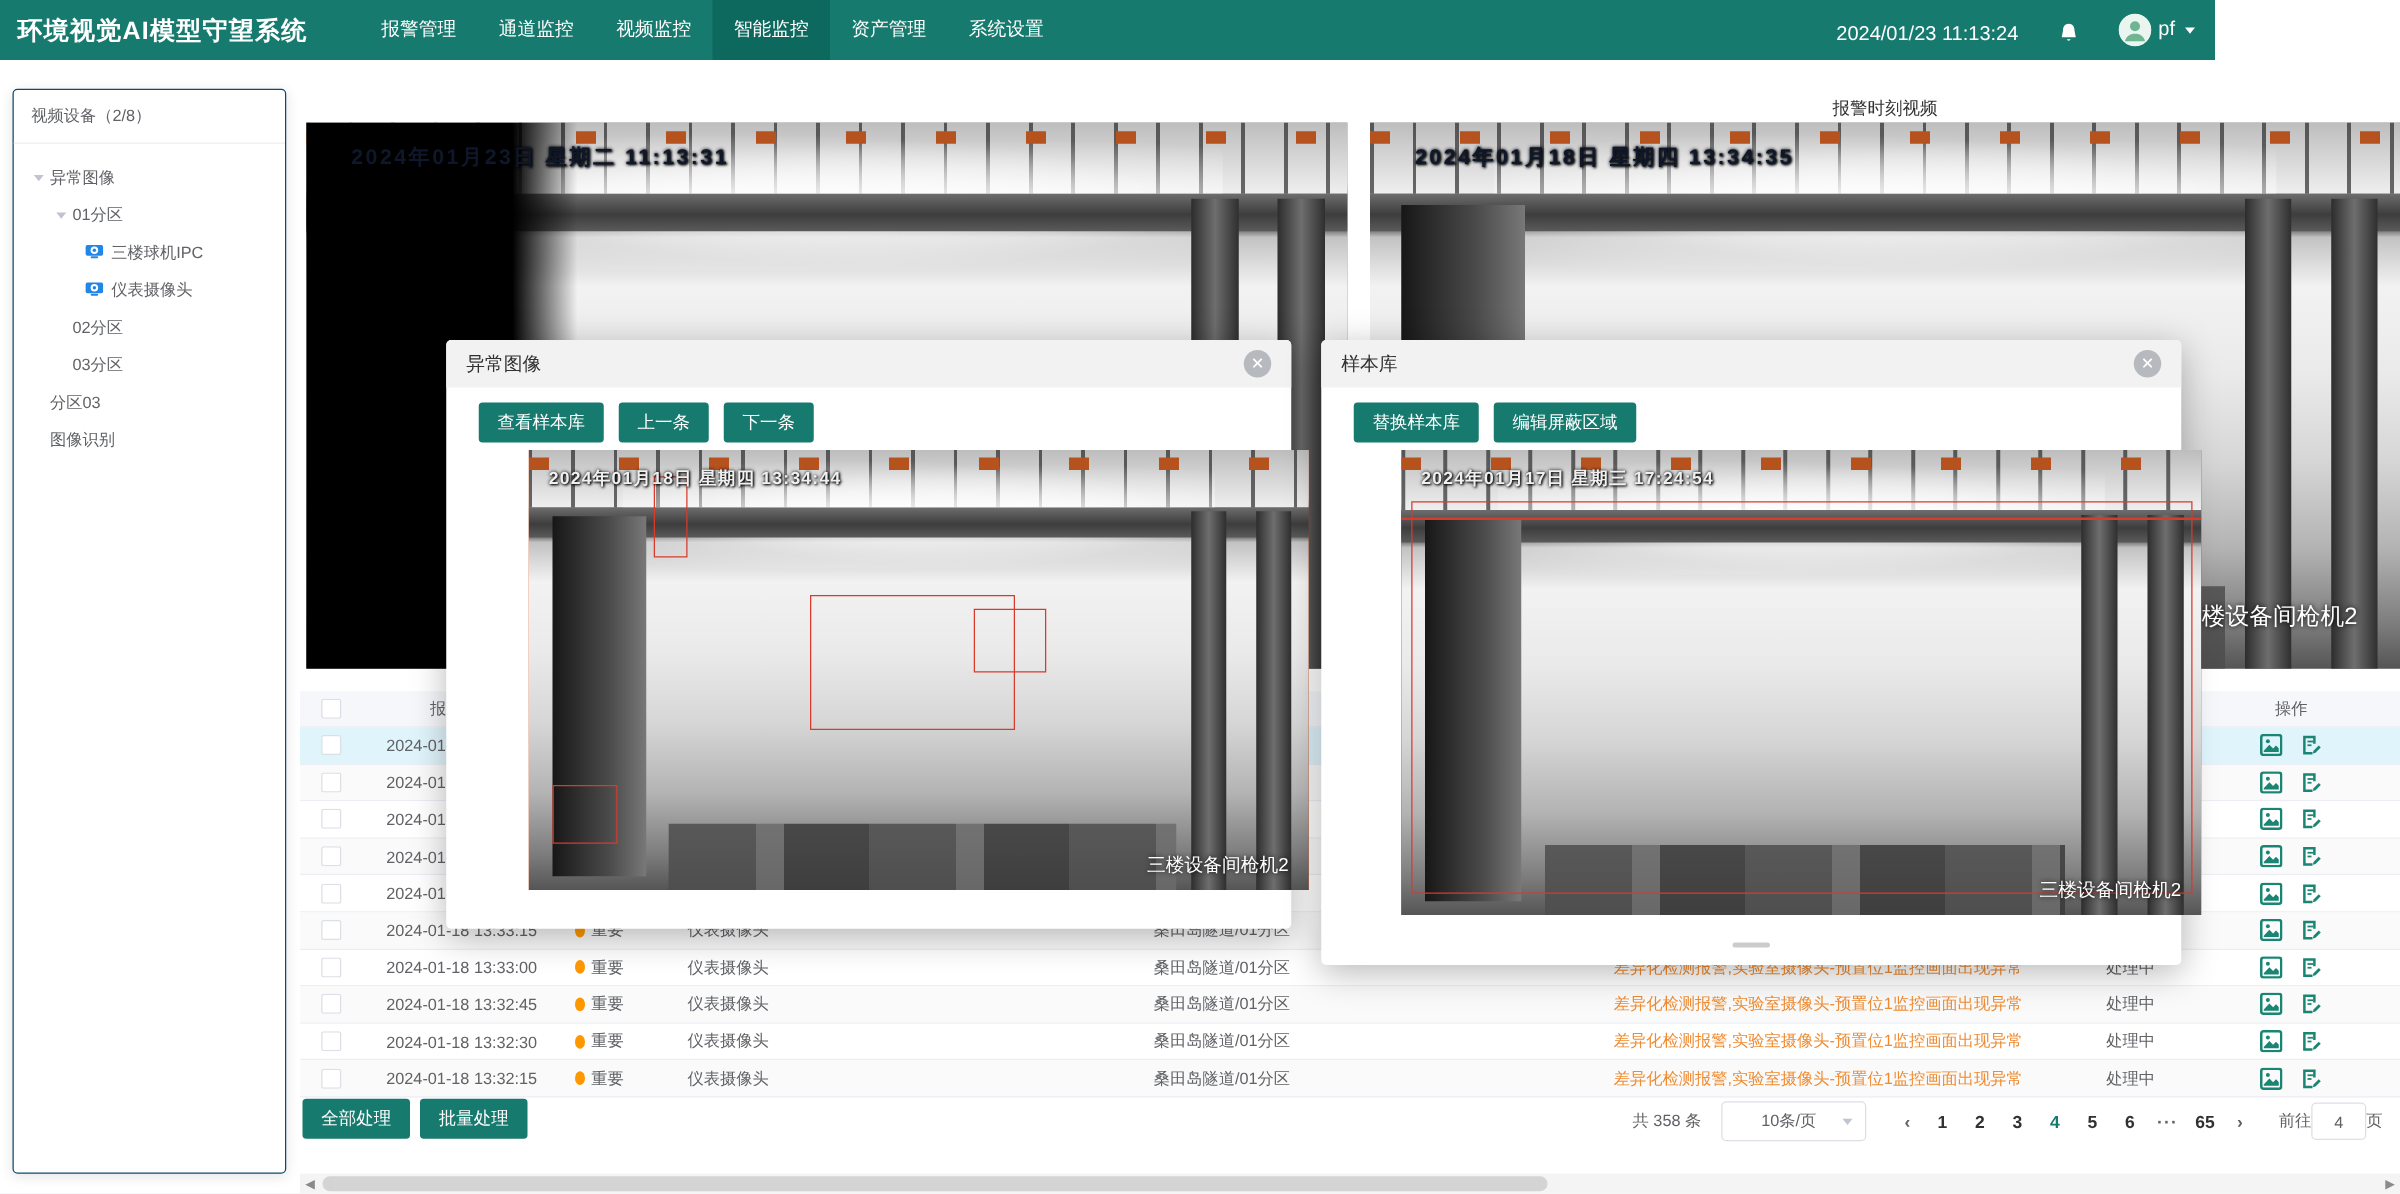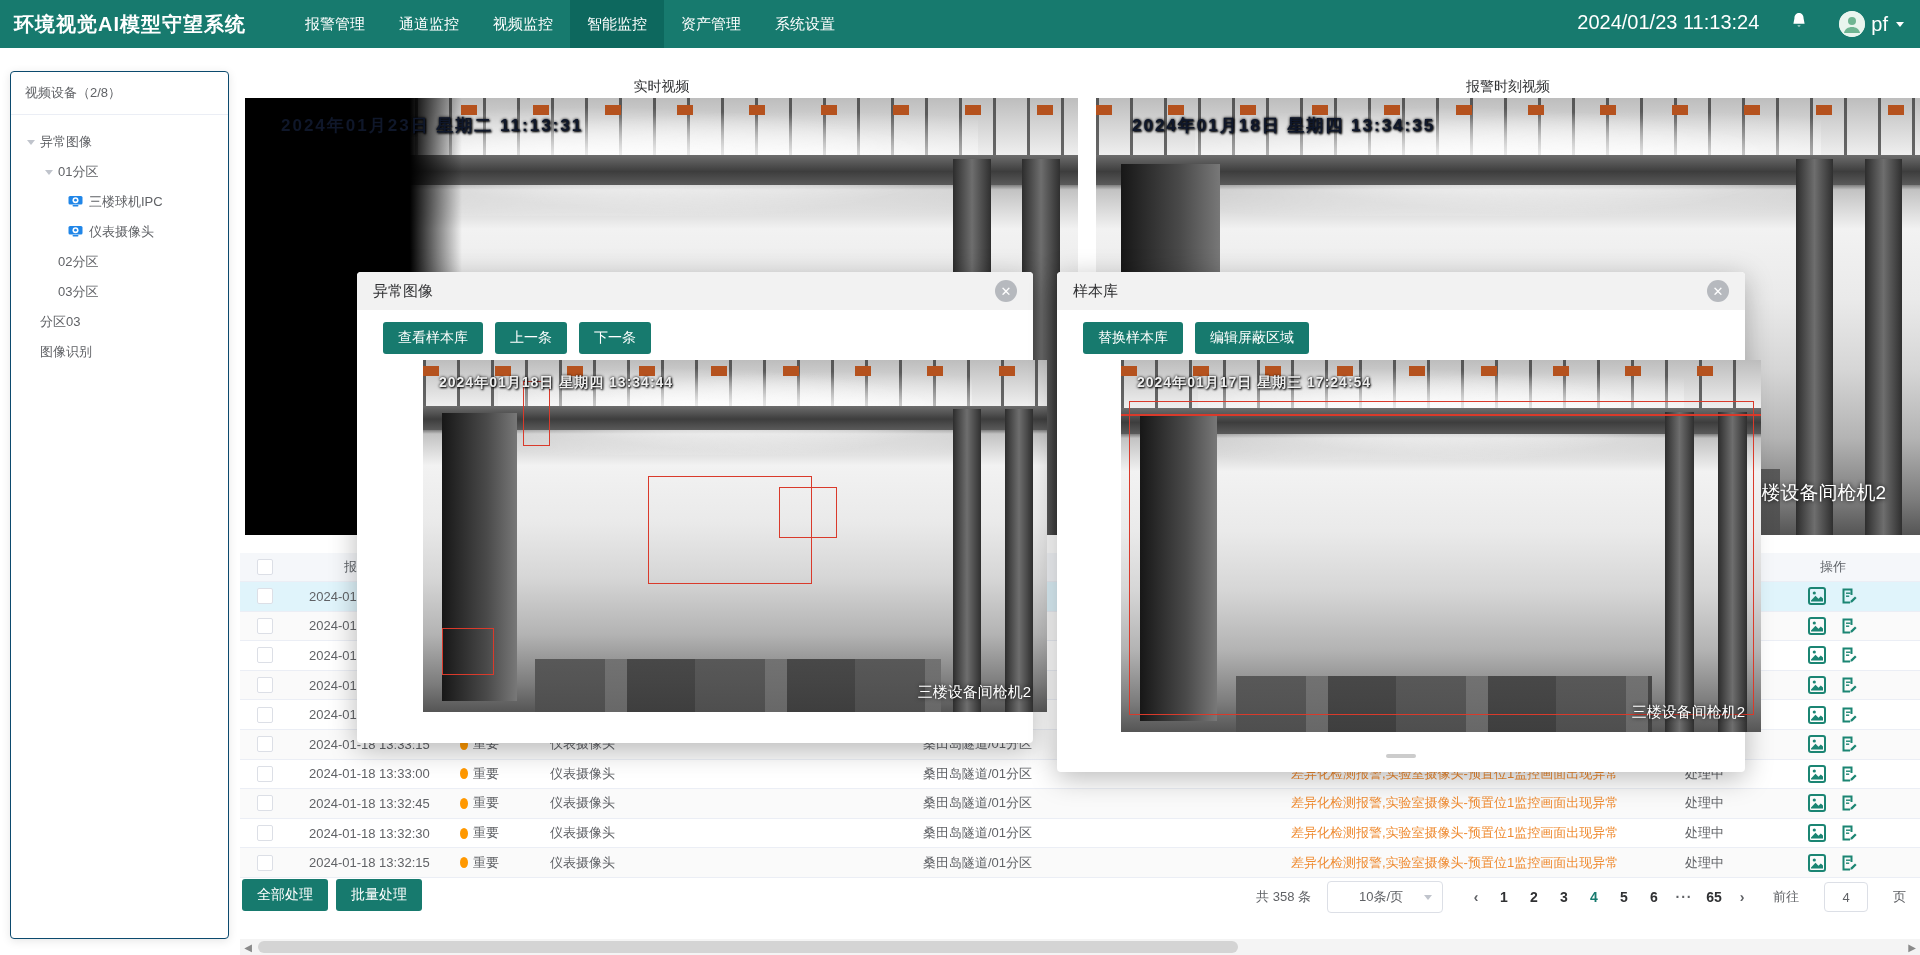--- a/index.html
+++ b/index.html
@@ -1,26 +1,26 @@
 <!DOCTYPE html>
 <html><head>
 <meta charset="utf-8">
 <style>
   html,body{margin:0;padding:0;background:#e9ebee;}
   #app{position:relative;width:1920px;height:955px;background:#fff;overflow:hidden;
        font-family:"Liberation Sans","DejaVu Sans",sans-serif;}
 
   
-  .navbar{position:absolute;left:0;top:0;width:1920px;height:48px;background:#177a6e;
+  .navbar{position:absolute;left:0;top:0;width:1772px;height:48px;background:#177a6e;
           display:flex;align-items:center;color:#fff;z-index:30;}
   .brand{font-size:20px;font-weight:bold;padding:0 42px 0 14px;letter-spacing:1px;white-space:nowrap;}
   .nav-menu{display:flex;height:48px;}
   .nav-item{padding:0 17px;line-height:48px;font-size:15px;cursor:pointer;white-space:nowrap;}
   .nav-item.active{background:#0d685e;}
-  .nav-right{margin-left:auto;display:flex;align-items:flex-start;gap:30px;padding-right:16px;font-size:20px;}
+  .nav-right{margin-left:auto;display:flex;align-items:flex-end;gap:30px;padding-right:16px;font-size:16px;}
   .bell{width:20px;height:20px;}
   .user-chip{display:flex;align-items:center;gap:6px;cursor:pointer;}
   .avatar{width:26px;height:26px;border-radius:50%;background:#e9f5ee;display:flex;align-items:center;justify-content:center;overflow:hidden;}
   .user-caret{width:0;height:0;border-left:4px solid transparent;border-right:4px solid transparent;border-top:5px solid #fff;margin-left:2px;}
 
   
   .sidebar{position:absolute;left:10px;top:71px;width:217px;height:866px;background:#fff;
            border:1px solid #0c4a6e;border-radius:4px;box-shadow:0 2px 10px rgba(0,0,0,.10);z-index:5;}
   .sidebar-header{height:42px;line-height:42px;padding:0 14px;font-size:13px;color:#606266;border-bottom:1px solid #ebeef5;}
   .tree{padding:12px 0;}
@@ -112,21 +112,21 @@
   .pager-total{margin-right:16px;font-size:13px;}
   .select-box{width:116px;height:32px;border:1px solid #dcdfe6;border-radius:4px;display:flex;align-items:center;
               padding:0 10px;box-sizing:border-box;color:#606266;cursor:pointer;background:#fff;margin-right:20px;}
   .select-box .sel-label{flex:1;text-align:center;}
   .sel-caret{width:0;height:0;border-left:4px solid transparent;border-right:4px solid transparent;border-top:5px solid #c0c4cc;}
   .pg-arrow{width:26px;text-align:center;font-size:14px;color:#606266;cursor:pointer;font-weight:bold;}
   .pages{display:flex;align-items:center;}
   .page-num{min-width:30px;text-align:center;font-size:14px;color:#303133;cursor:pointer;font-weight:bold;}
   .page-num.active{color:#177a6e;}
   .page-num.dots{color:#606266;letter-spacing:1px;}
-  .goto{display:flex;align-items:center;gap:25px;margin-left:18px;}
+  .goto{display:flex;align-items:center;gap:0;margin-left:18px;}
   .goto-input{width:44px;height:30px;border:1px solid #dcdfe6;border-radius:4px;text-align:center;
               font-size:13px;color:#606266;font-family:inherit;box-sizing:border-box;}
 
   
   .hscroll{position:absolute;left:240px;top:939px;width:1680px;height:16px;background:#f4f4f4;
            display:flex;align-items:center;z-index:2;}
   .hs-arrow{width:16px;height:16px;color:#8a8a8a;font-size:10px;display:flex;align-items:center;justify-content:center;cursor:pointer;}
   .hs-right{margin-left:auto;}
   .hs-thumb{height:12px;width:980px;background:#d4d4d4;border-radius:6px;margin-left:2px;cursor:pointer;}
 </style>
@@ -218,21 +218,20 @@
           <span class="tree-caret-ph"></span>
           <span class="tree-label">分区03</span>
         </div>
         <div class="tree-row lv0">
           <span class="tree-caret-ph"></span>
           <span class="tree-label">图像识别</span>
         </div>
       </div>
   </div>
 
-  <div class="section-title" id="live-title">实时视频</div>
   <div class="section-title" id="alarm-title">报警时刻视频</div>
 
   <div class="video" id="live-video">
     <div class="scene">
       <div class="sc-grid"></div>
         <div class="sc-glare"></div>
         <div class="sc-spr"></div>
       <div class="sc-beam"></div>
         <div class="sc-rack"></div>
         <div class="sc-rack sc-rack2"></div>

